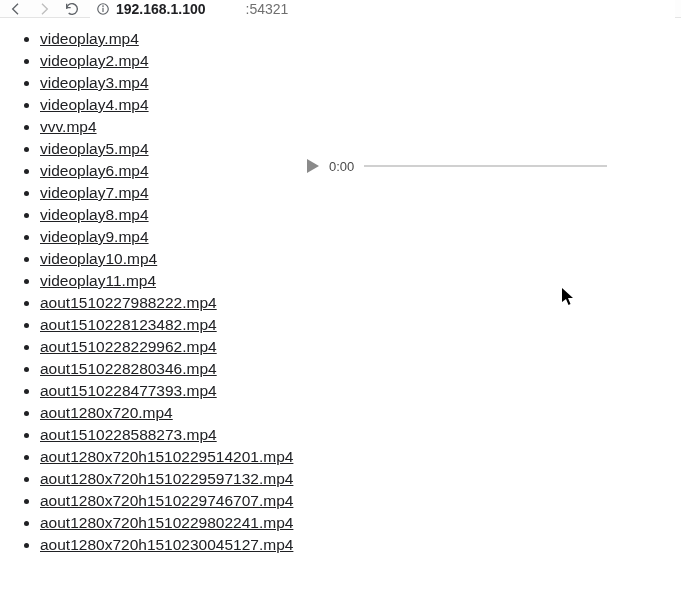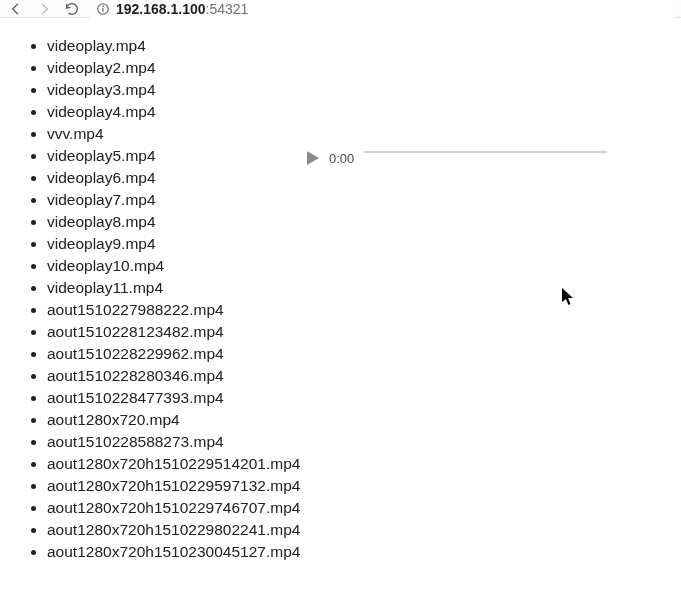--- a/index.html
+++ b/index.html
@@ -45,48 +45,49 @@
   .site-info {
     font-family: ui-monospace, monospace;
     color: #5f6368;
     margin-right: 6px;
     display: flex;
     align-items: center;
     justify-content: center;
   }
   .site-info svg { width:14px; height:14px; }
   .addr-host { color: #202124; font-weight: 600; }
-  .addr-port { color: #6f6f6f; }
+  .addr-port { color: #6f6f6f; padding-left: 40px; }
   .page {
     padding: 10px 0 0 0;
     height: calc(100% - 28px);
     overflow: hidden;
     position: relative;
   }
   ul.file-list {
-    margin: 7px;
+    margin: 0;
     list-style: disc;
+    text-decoration: underline;
   }
   ul.file-list li {
     font-size: 15.5px;
     line-height: 22px;
     color: #202124;
   }
   ul.file-list li a {
     color: inherit;
     text-decoration: none;
   }
   .player {
     position: absolute;
     left: 307px;
     top: 133px;
     width: 300px;
     height: 30px;
     display: flex;
-    align-items: flex-start;
+    align-items: center;
     gap: 10px;
   }
   .play-btn {
     width: 0; height: 0;
     border-left: 12px solid #8a8a8a;
     border-top: 7px solid transparent;
     border-bottom: 7px solid transparent;
     cursor: pointer;
   }
   .time {

